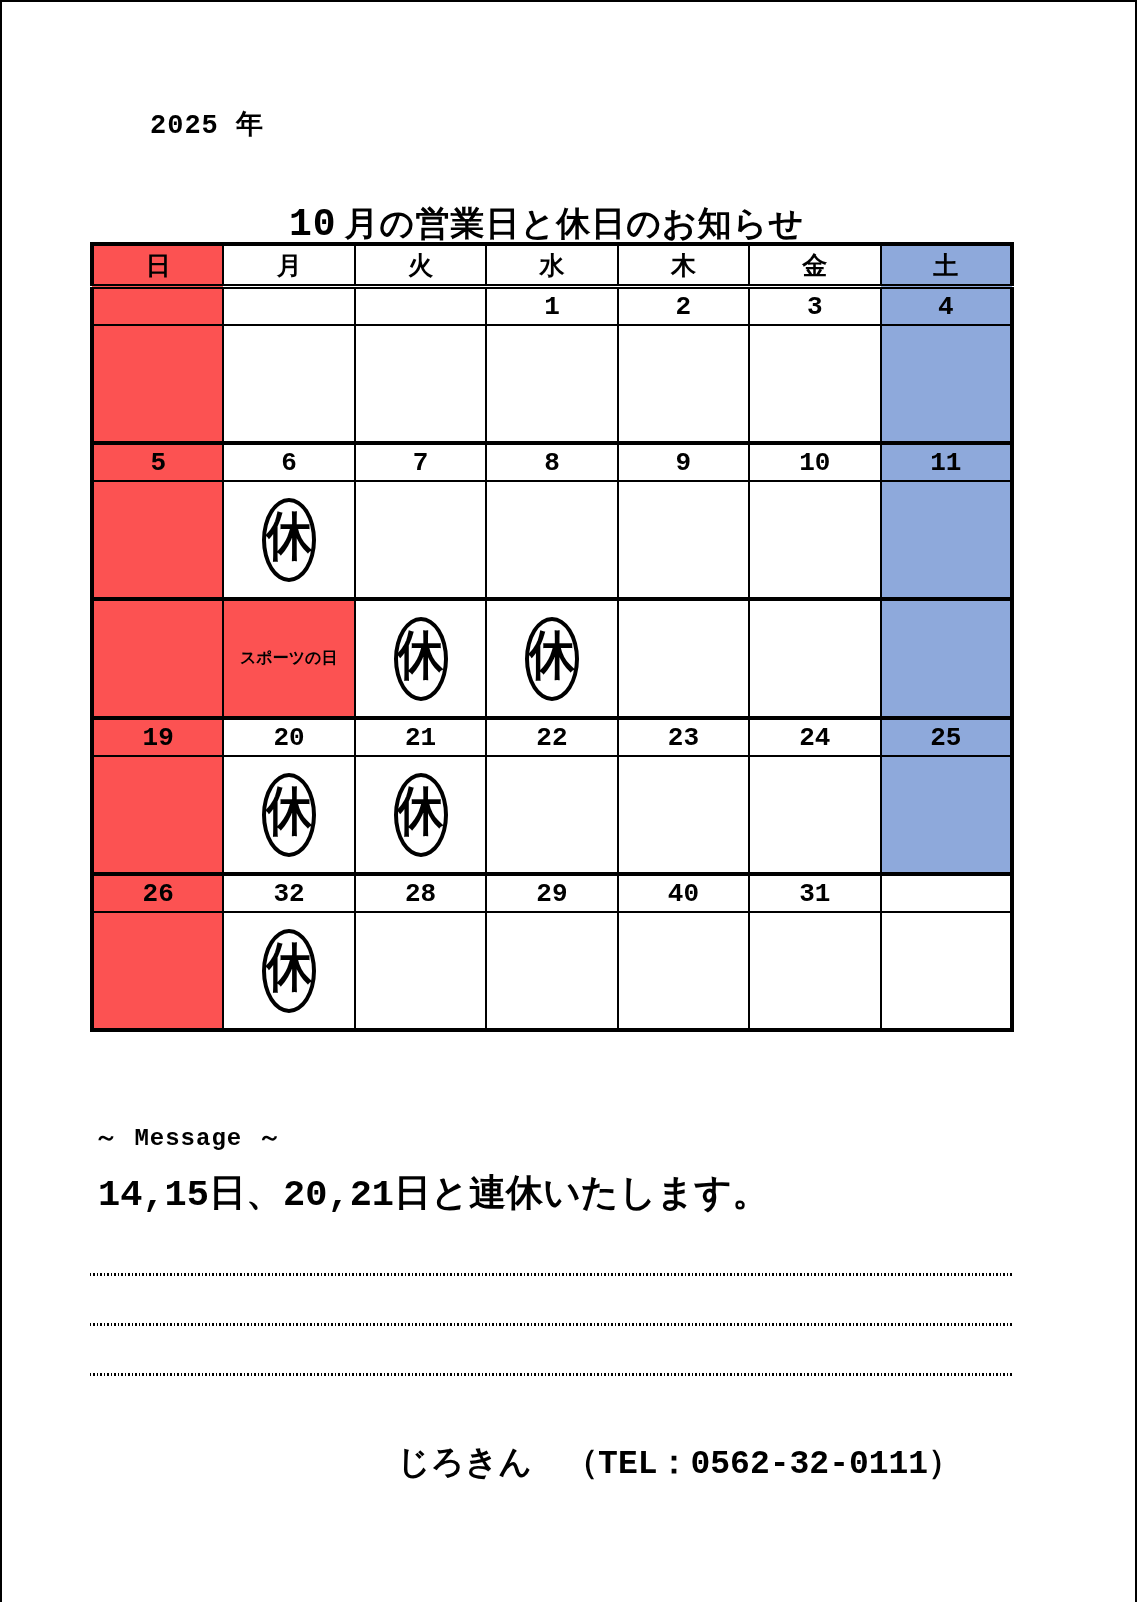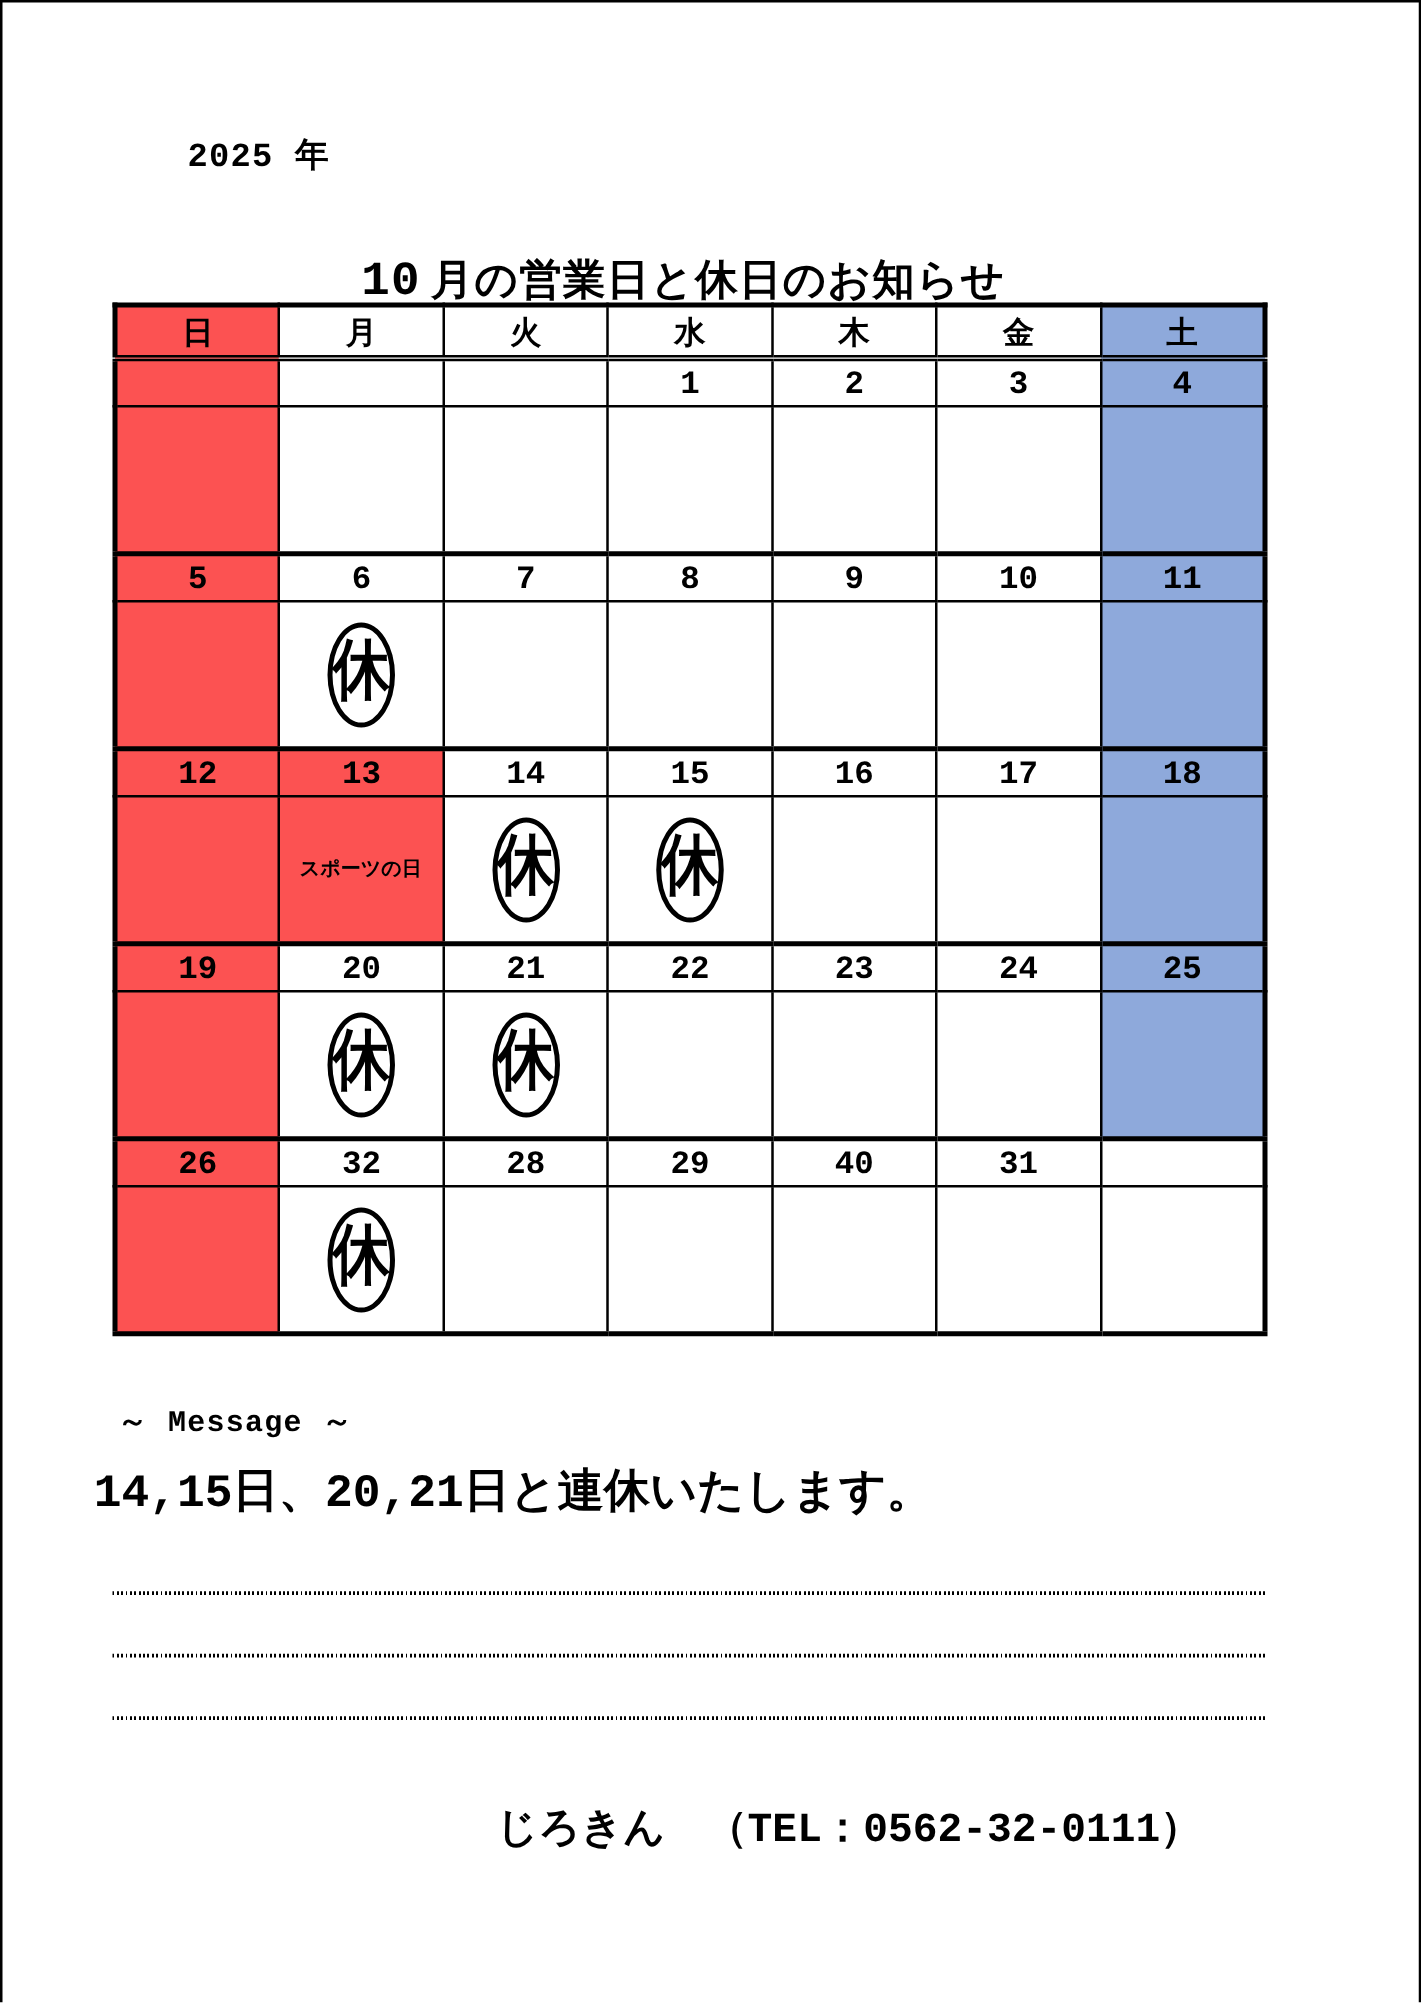--- a/index.html
+++ b/index.html
@@ -63,21 +63,21 @@
   }
   .stamp-ch{
     font-size:46px;font-weight:bold;line-height:1;
     transform:scaleY(1.15);
   }
   .msg-label{
     position:absolute;left:92px;top:1119px;
     font-size:24px;font-weight:bold;letter-spacing:1px;
   }
   .msg-text{
-    position:absolute;left:73px;top:1166px;
+    position:absolute;left:96px;top:1166px;
     font-size:37px;font-weight:bold;white-space:nowrap;
   }
   .ruled{
     position:absolute;left:88px;width:922px;height:3px;
     background:repeating-linear-gradient(90deg,#000 0 1.5px,transparent 1.5px 3.5px);
   }
   .ruled.l1{top:1271px;}
   .ruled.l2{top:1321px;}
   .ruled.l3{top:1371px;}
   .footer-text{
@@ -141,29 +141,20 @@
               <span class="stamp-ch">休</span>
             </div>
           </td>
       <td></td>
       <td></td>
       <td></td>
       <td></td>
       <td class="c-sat"></td>
     </tr>
 
-    <tr class="num">
-      <td class="c-sun">12</td>
-      <td class="c-sun">13</td>
-      <td>14</td>
-      <td>15</td>
-      <td>16</td>
-      <td>17</td>
-      <td class="c-sat">18</td>
-    </tr>
     <tr class="body">
       <td class="c-sun mr"></td>
       <td class="c-sun ml note-cell"><span class="note">スポーツの日</span></td>
       <td>
             <div class="stamp">
               <span class="stamp-ch">休</span>
             </div>
           </td>
       <td>
             <div class="stamp">

